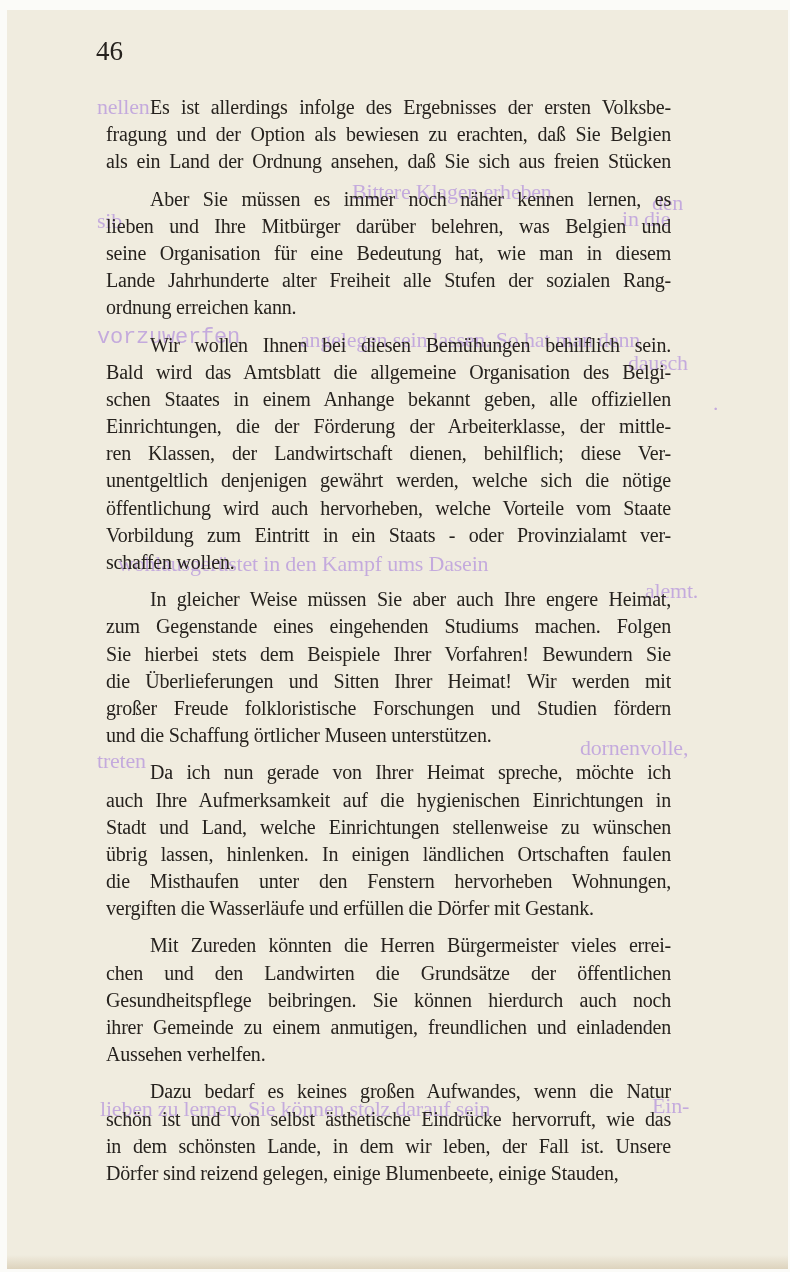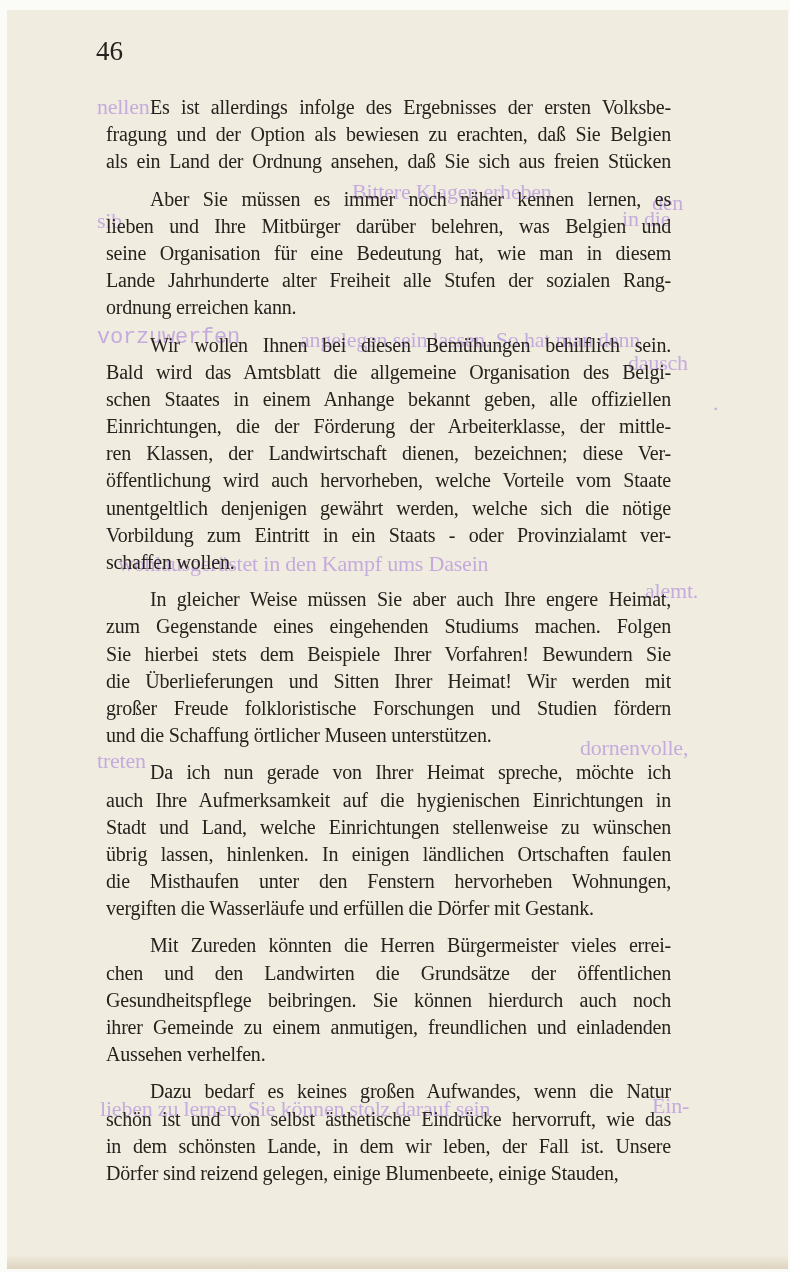--- a/index.html
+++ b/index.html
@@ -100,23 +100,23 @@
       <div class="line just">lieben und Ihre Mitbürger darüber belehren, was Belgien und</div>
       <div class="line just">seine Organisation für eine Bedeutung hat, wie man in diesem</div>
       <div class="line just">Lande Jahrhunderte alter Freiheit alle Stufen der sozialen Rang-</div>
       <div class="line">ordnung erreichen kann.</div>
     </div>
     <div class="para">
       <div class="line first just">Wir wollen Ihnen bei diesen Bemühungen behilflich sein.</div>
       <div class="line just">Bald wird das Amtsblatt die allgemeine Organisation des Belgi-</div>
       <div class="line just">schen Staates in einem Anhange bekannt geben, alle offiziellen</div>
       <div class="line just">Einrichtungen, die der Förderung der Arbeiterklasse, der mittle-</div>
-      <div class="line just">ren Klassen, der Landwirtschaft dienen, bezeichnen; diese Ver-</div>
+      <div class="line just">ren Klassen, der Landwirtschaft dienen, behilflich; diese Ver-</div>
+      <div class="line just">unentgeltlich denjenigen gewährt werden, welche sich die nötige</div>
       <div class="line just">öffentlichung wird auch hervorheben, welche Vorteile vom Staate</div>
-      <div class="line just">unentgeltlich denjenigen gewährt werden, welche sich die nötige</div>
       <div class="line just">Vorbildung zum Eintritt in ein Staats - oder Provinzialamt ver-</div>
       <div class="line">schaffen wollen.</div>
     </div>
     <div class="para">
       <div class="line first just">In gleicher Weise müssen Sie aber auch Ihre engere Heimat,</div>
       <div class="line just">zum Gegenstande eines eingehenden Studiums machen. Folgen</div>
       <div class="line just">Sie hierbei stets dem Beispiele Ihrer Vorfahren! Bewundern Sie</div>
       <div class="line just">die Überlieferungen und Sitten Ihrer Heimat! Wir werden mit</div>
       <div class="line just">großer Freude folkloristische Forschungen und Studien fördern</div>
       <div class="line">und die Schaffung örtlicher Museen unterstützen.</div>

